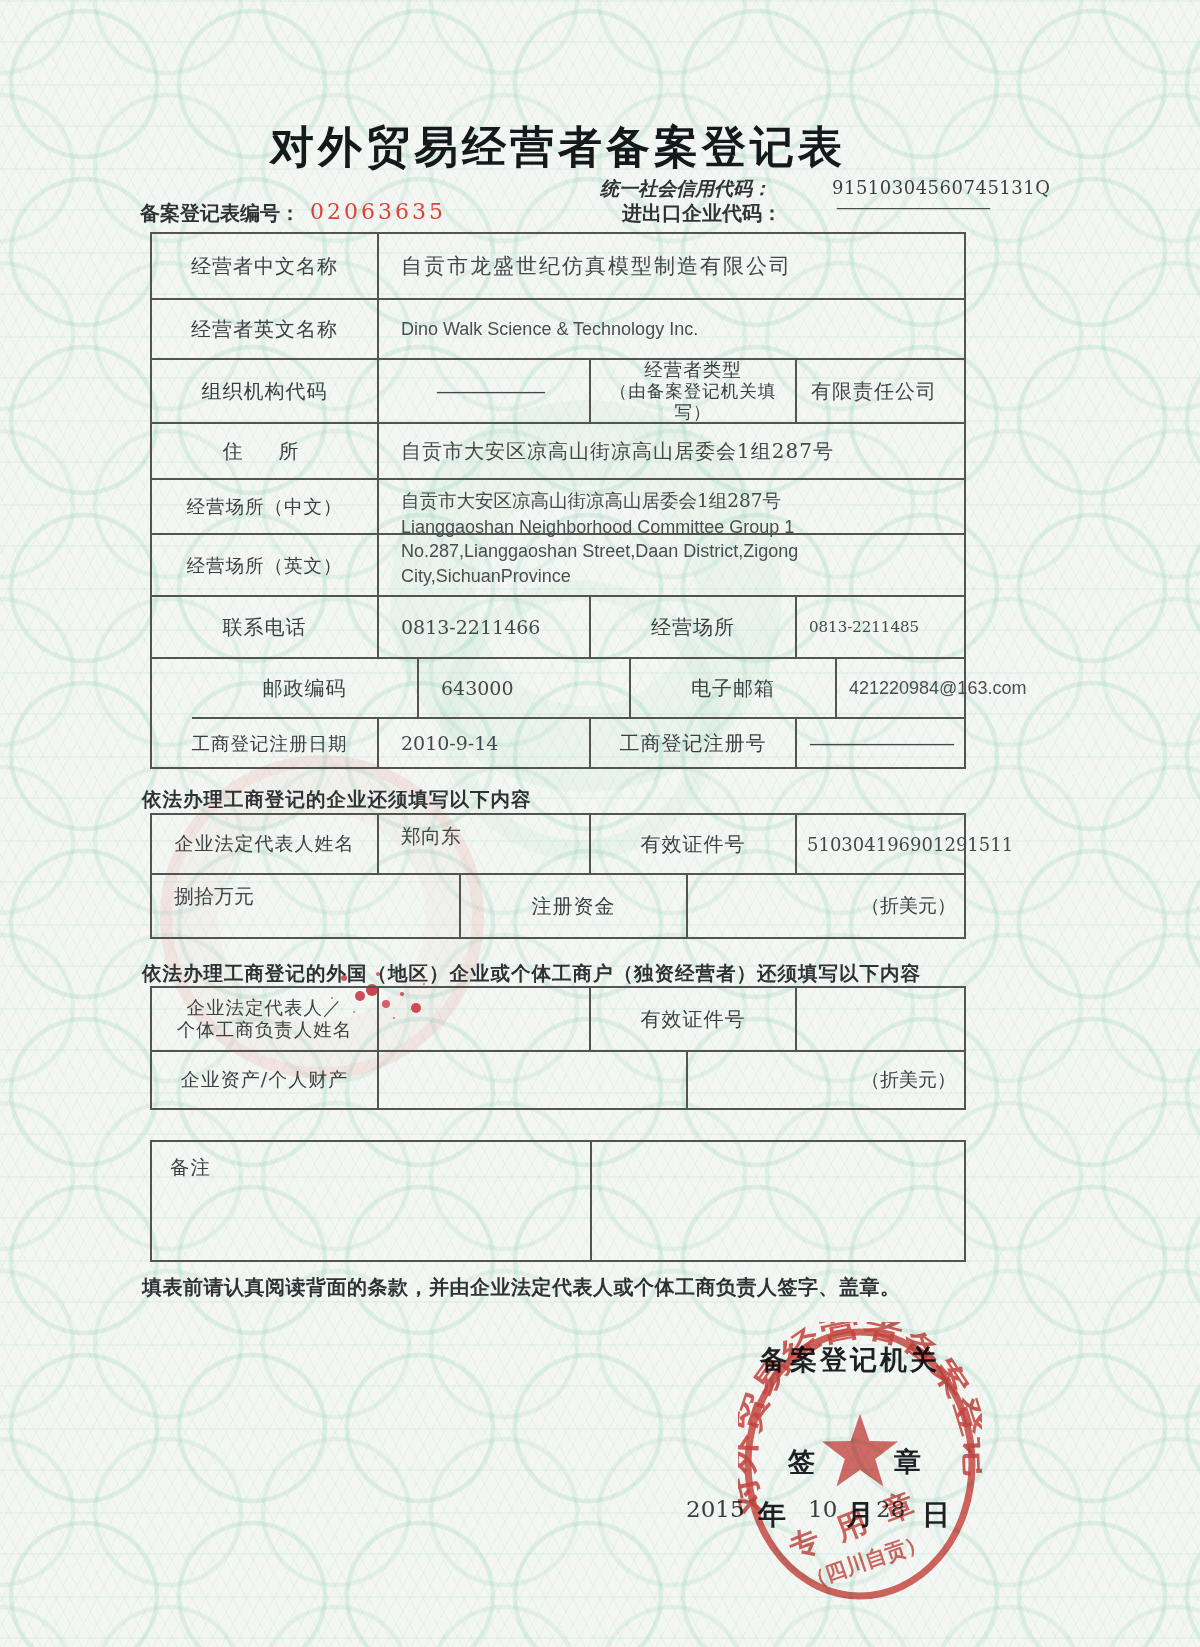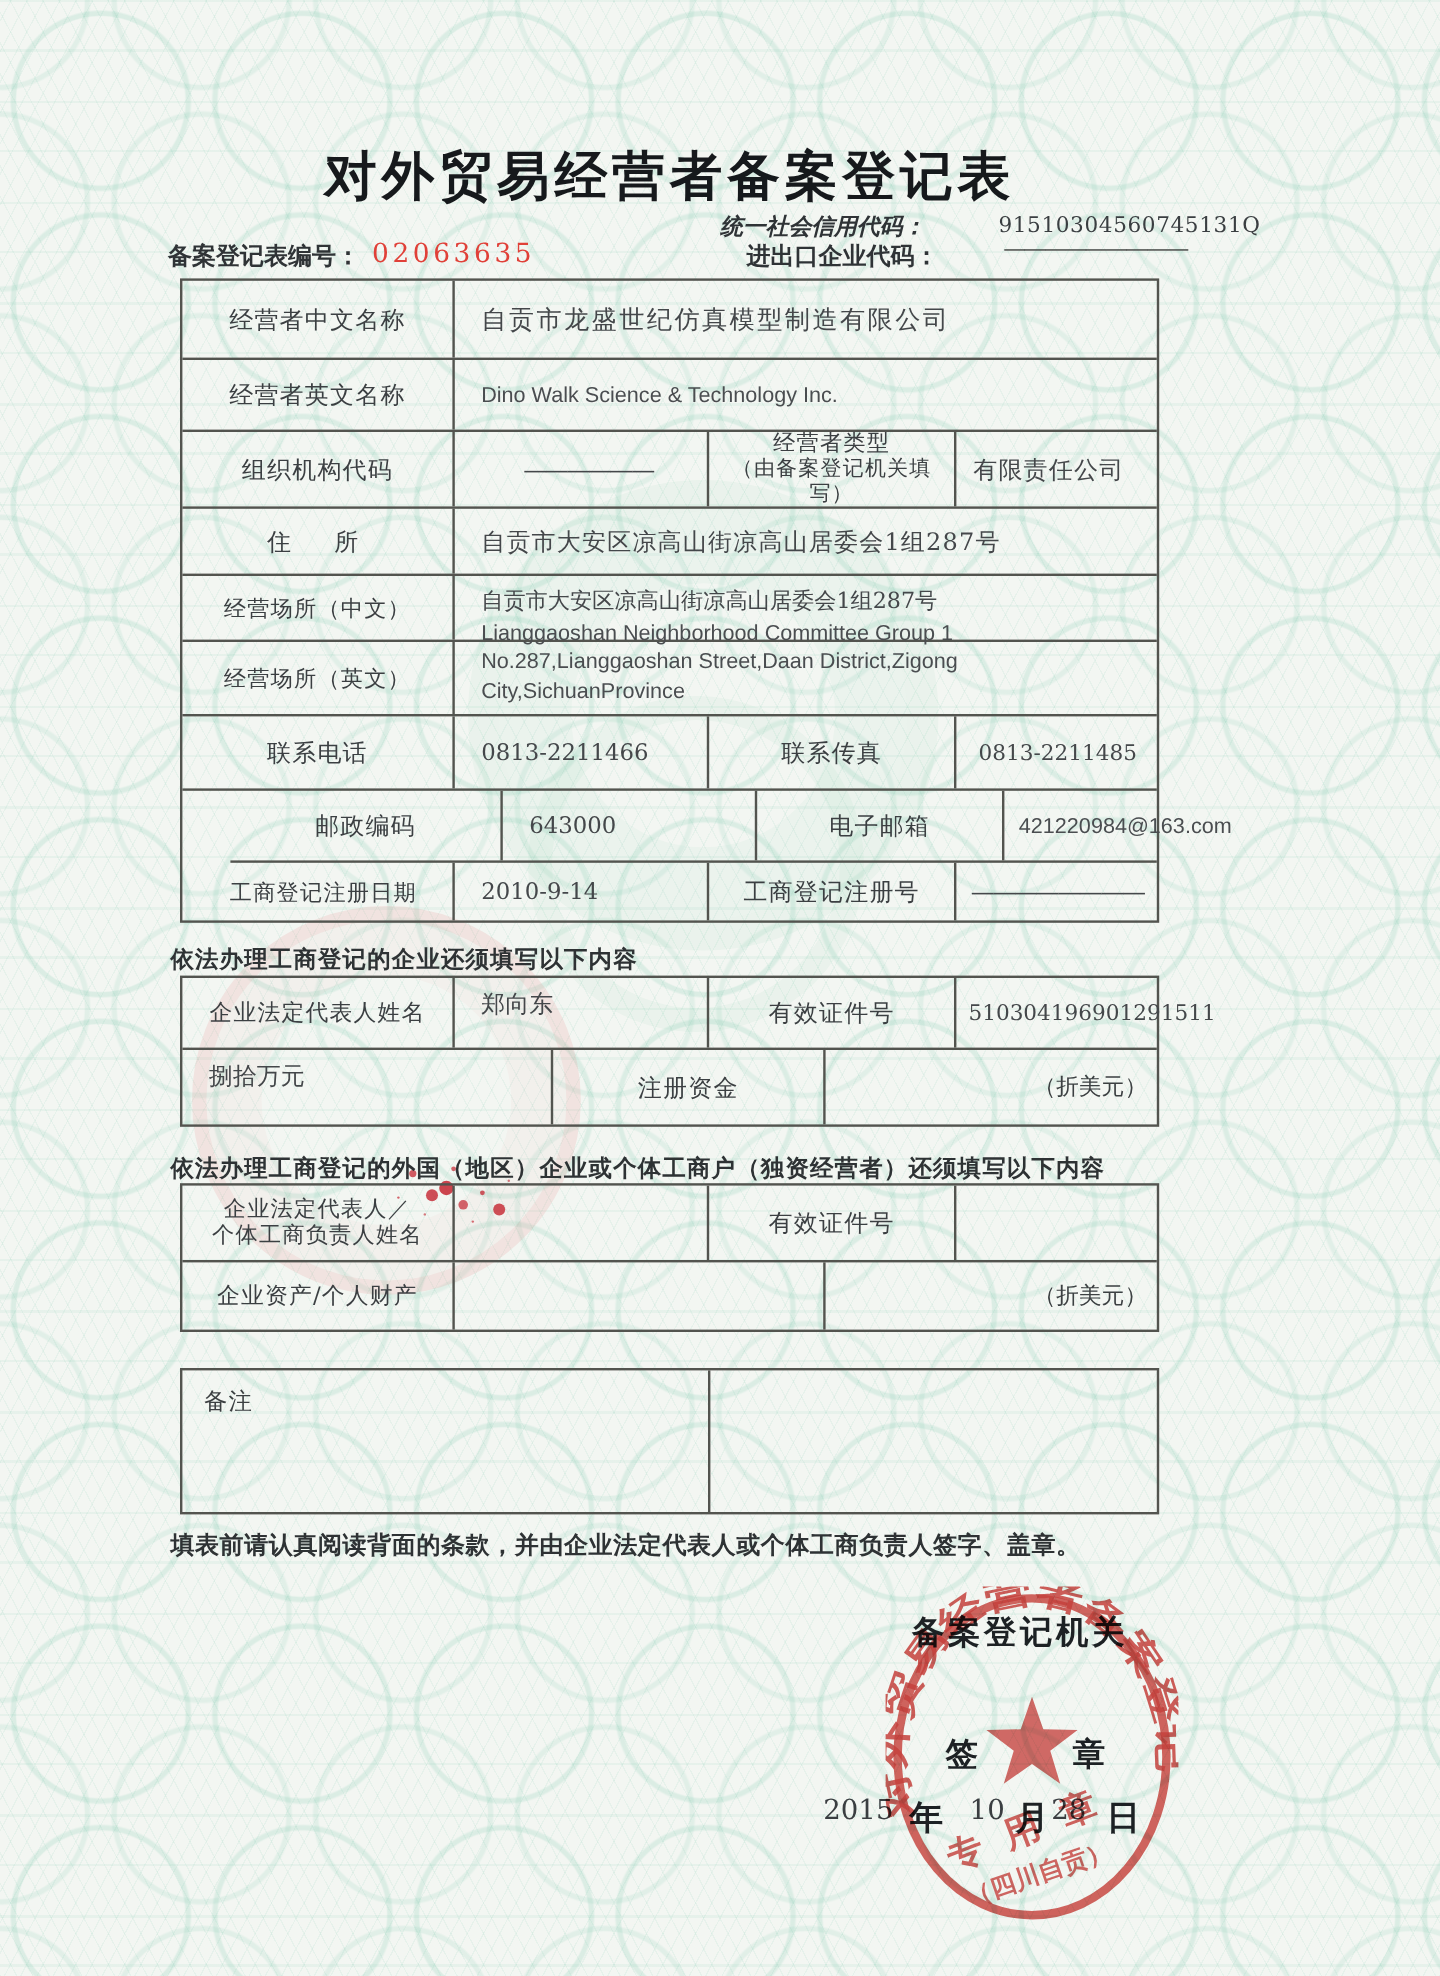--- a/index.html
+++ b/index.html
@@ -155,23 +155,23 @@
         </div>
     </div>
     <div class="trow" style="height:62px;">
       <div class="cell lab c1">
           <span>联系电话</span>
         </div>
       <div class="cell val c2" style="font-size:19px;">
           <span>0813-2211466</span>
         </div>
       <div class="cell lab c3">
-          <span>联系传真</span>
-        </div>
-      <div class="cell val c4" style="padding-left:12px;font-size:18px;justify-content:center;">
+          <span>经营场所</span>
+        </div>
+      <div class="cell val c4" style="padding-left:12px;font-size:15px;">
           <span>0813-2211485</span>
         </div>
     </div>
     <div class="trow" style="height:60px;margin-left:40px;">
       <div class="cell lab c1">
           <span>邮政编码</span>
         </div>
       <div class="cell val c2" style="font-size:19px;">
           <span>643000</span>
         </div>

